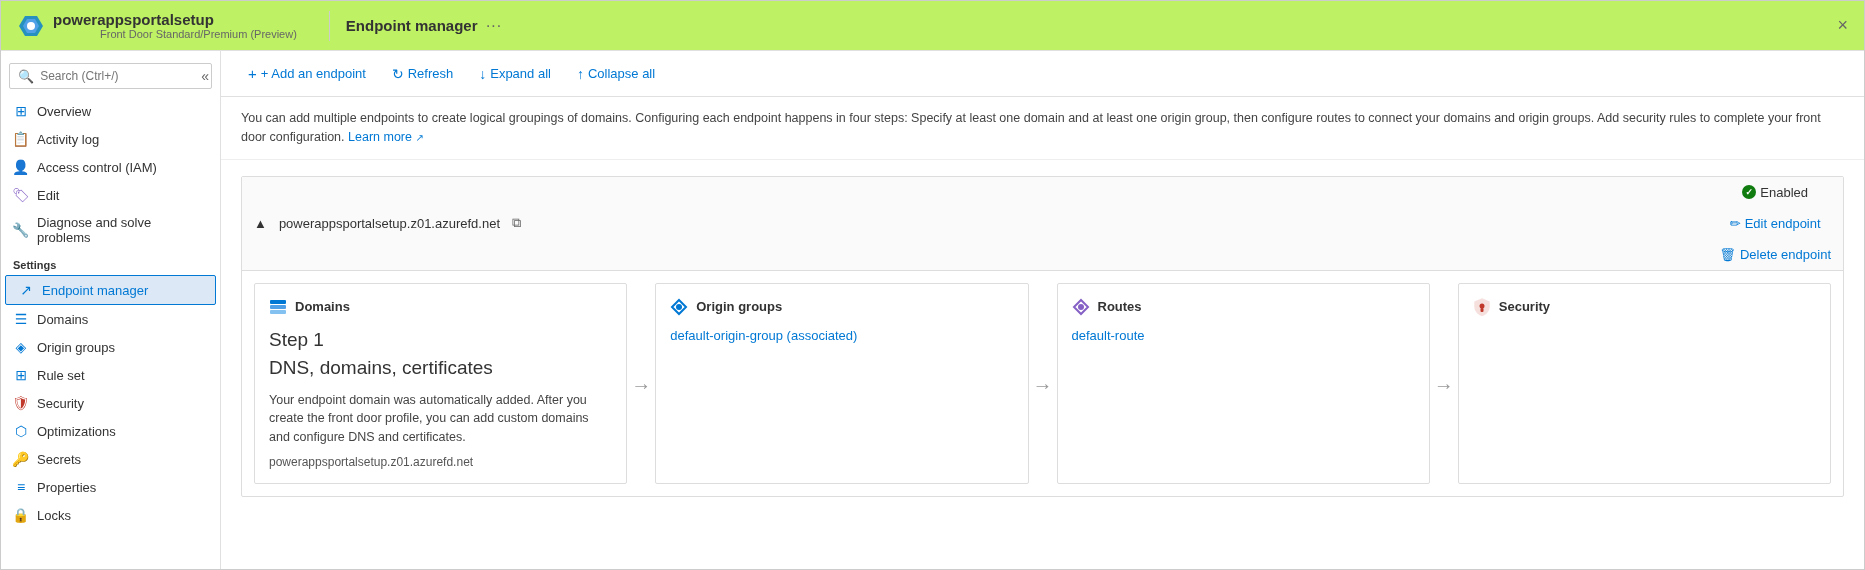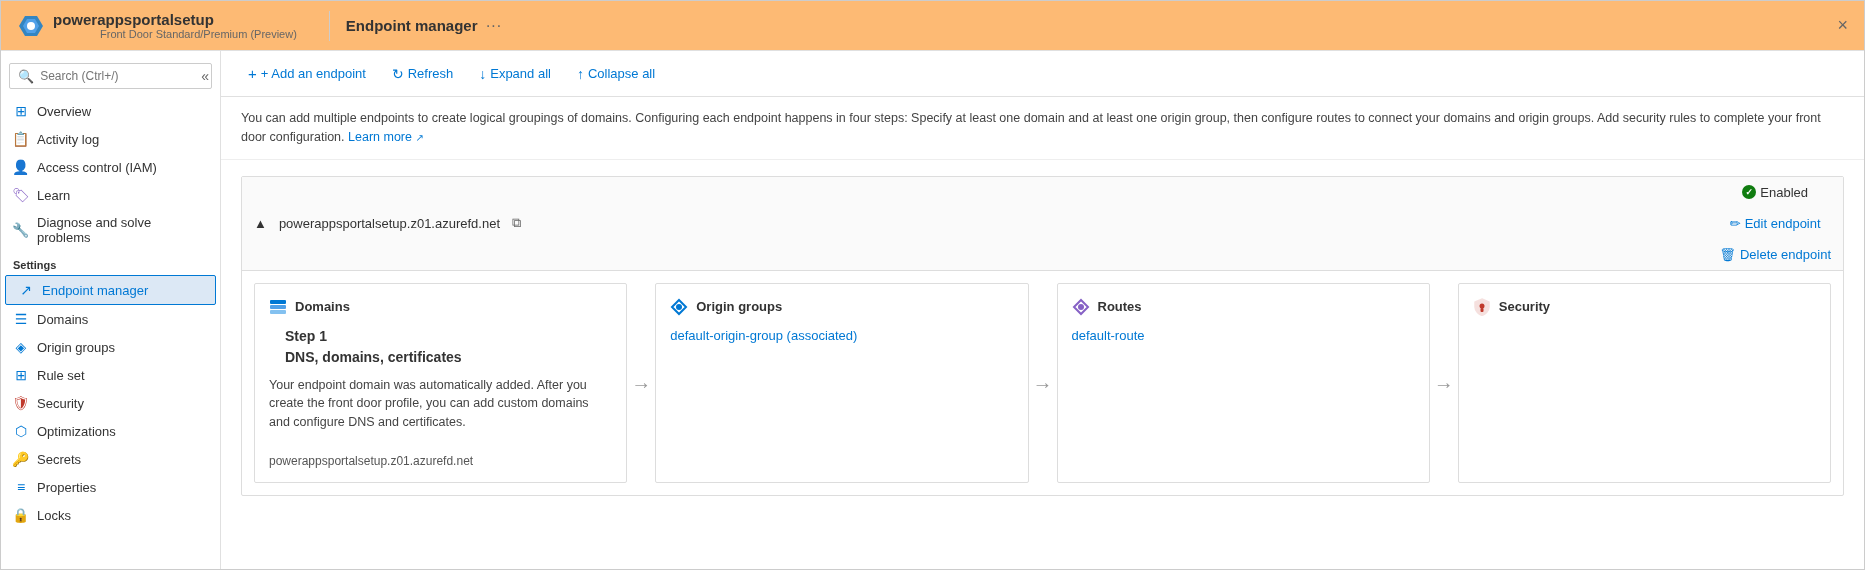--- a/index.html
+++ b/index.html
@@ -1,20 +1,20 @@
 <!DOCTYPE html>
 <html><head>
   <meta charset="utf-8">
   <style>
     * { box-sizing: border-box; margin: 0; padding: 0; }
     body { font-family: 'Segoe UI', Arial, sans-serif; font-size: 13px; color: #333; background: #fff; overflow: hidden; }
     .app-container { display: flex; flex-direction: column; width: 1865px; height: 570px; border: 1px solid #ccc; }
     
     
-    .header { display: flex; align-items: center; padding: 8px 16px; border-bottom: 1px solid #e0e0e0; height: 50px; background: #fdba74; }
+    .header { display: flex; align-items: center; padding: 8px 16px; border-bottom: 1px solid #e0e0e0; height: 50px; background: #bef264; }
     .header-logo { display: flex; align-items: center; gap: 8px; margin-right: 16px; }
     .logo-icon { width: 28px; height: 28px; }
     .header-title { font-size: 15px; font-weight: 600; color: #333; }
     .header-subtitle { font-size: 11px; color: #666; margin-left: 47px; }
     .header-divider { width: 1px; height: 30px; background: #ccc; margin: 0 16px; }
     .header-resource { font-size: 15px; font-weight: 600; color: #333; }
     .header-more { margin-left: 8px; color: #666; cursor: pointer; font-size: 16px; }
     .header-close { margin-left: auto; cursor: pointer; font-size: 18px; color: #666; border: none; background: none; }
     
     
@@ -51,21 +51,21 @@
     .enabled-dot { width: 14px; height: 14px; border-radius: 50%; background: #107c10; display: flex; align-items: center; justify-content: center; }
     .enabled-dot::after { content: '✓'; color: #fff; font-size: 9px; font-weight: bold; }
     
     
     .cards-grid { display: flex; padding: 12px; gap: 0; }
     .card { flex: 1; border: 1px solid #ddd; border-radius: 2px; padding: 14px; position: relative; min-height: 200px; display: flex; flex-direction: direction; flex-direction: column; }
     .card-header { display: flex; align-items: center; gap: 8px; margin-bottom: 10px; font-size: 13px; font-weight: 600; color: #333; }
     .card-icon { width: 18px; height: 18px; display: flex; align-items: center; justify-content: center; }
     .card-link { color: #0078d4; text-decoration: none; font-size: 13px; }
     .card-body { font-size: 12.5px; color: #333; line-height: 1.5; flex: 1; }
-    .card-body .step-title { font-weight: 700; margin-bottom: 4px; font-size: 14px; margin-left: 16px; }
+    .card-body .step-title { font-weight: 400; margin-bottom: 4px; font-size: 19px; }
     .card-footer { font-size: 12px; color: #555; margin-top: auto; padding-top: 8px; }
     .arrow-connector { display: flex; align-items: center; justify-content: center; padding: 0 4px; align-self: center; color: #999; font-size: 20px; }
     
     
     .icon-blue { color: #0078d4; }
     .icon-purple { color: #8661c5; }
     
     
     .copy-icon { cursor: pointer; color: #666; margin-left: 4px; font-size: 13px; }
     .chevron-icon { cursor: pointer; color: #333; margin-right: 4px; }
@@ -113,21 +113,21 @@
         <span class="nav-label">Activity log</span>
       </div>
 
       <div class="nav-item">
         <span class="nav-icon icon-blue">👤</span>
         <span class="nav-label">Access control (IAM)</span>
       </div>
 
       <div class="nav-item">
         <span class="nav-icon icon-purple">🏷</span>
-        <span class="nav-label">Learn</span>
+        <span class="nav-label">Edit</span>
       </div>
 
       <div class="nav-item">
         <span class="nav-icon icon-blue">🔧</span>
         <span class="nav-label">Diagnose and solve problems</span>
       </div>
 
       <div class="section-label">Settings</div>
 
       <div class="nav-item highlighted" style="background:#dce8f5; border:1.5px solid #0078d4; border-radius:2px; margin: 0 4px;">

